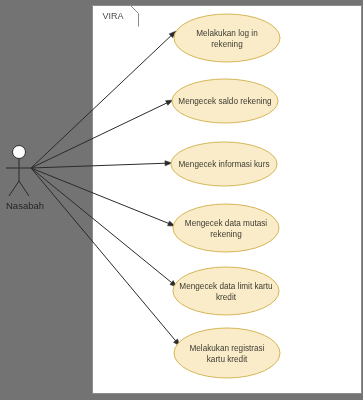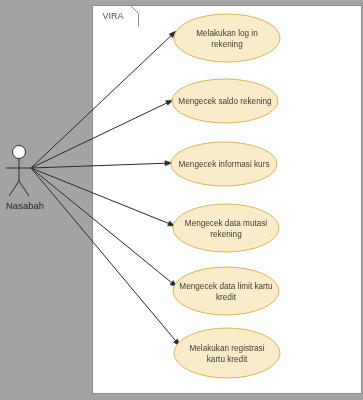--- a/index.html
+++ b/index.html
@@ -11,21 +11,21 @@
   body {
     width: 363px;
     height: 400px;
     overflow: hidden;
     font-family: "Liberation Sans", sans-serif;
   }
   #diagram-root {
     position: relative;
     width: 363px;
     height: 400px;
-    background: #a3a3a3;
+    background: #737373;
   }
   #diagram-svg {
     position: absolute;
     left: 0;
     top: 0;
     width: 363px;
     height: 400px;
     display: block;
   }
   .uc-label {

